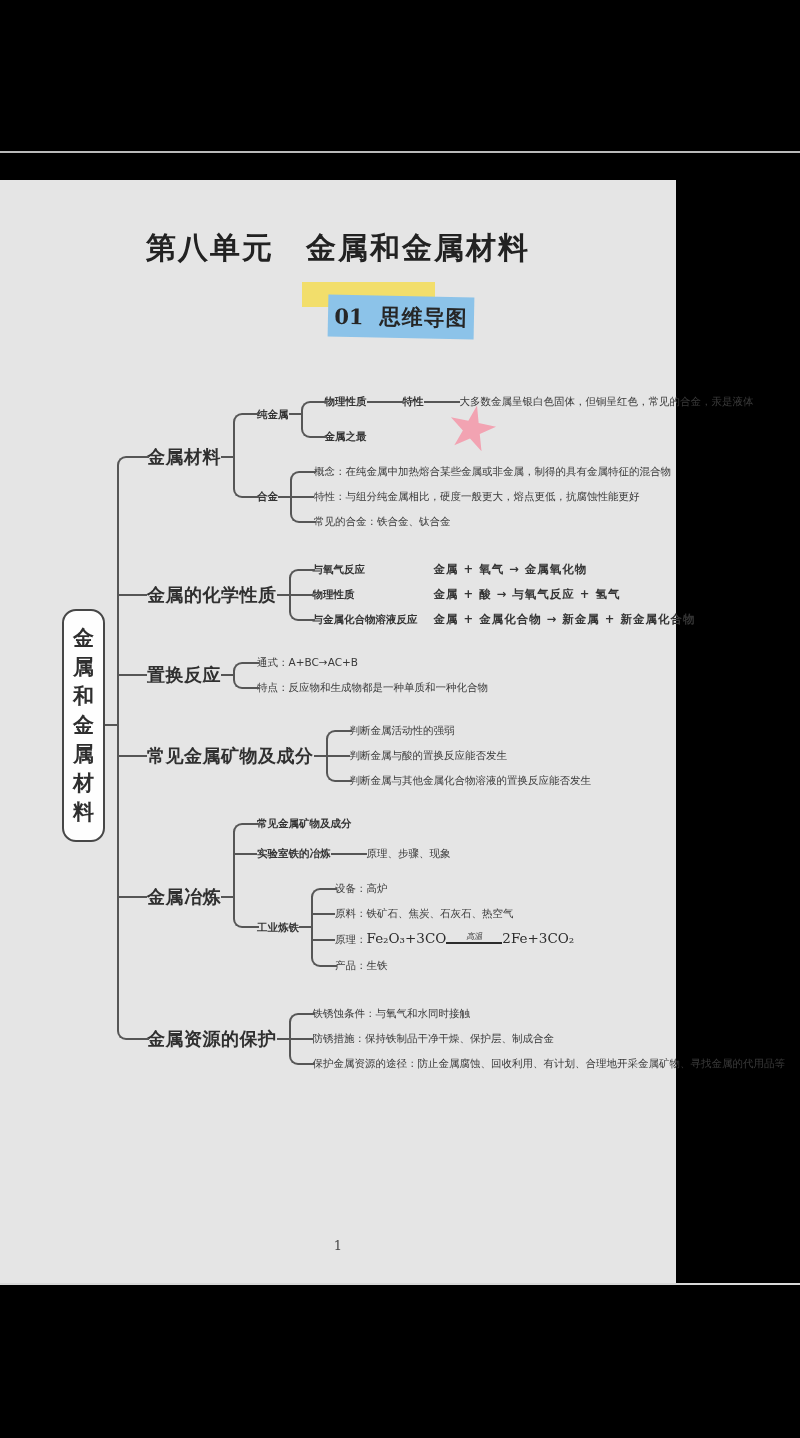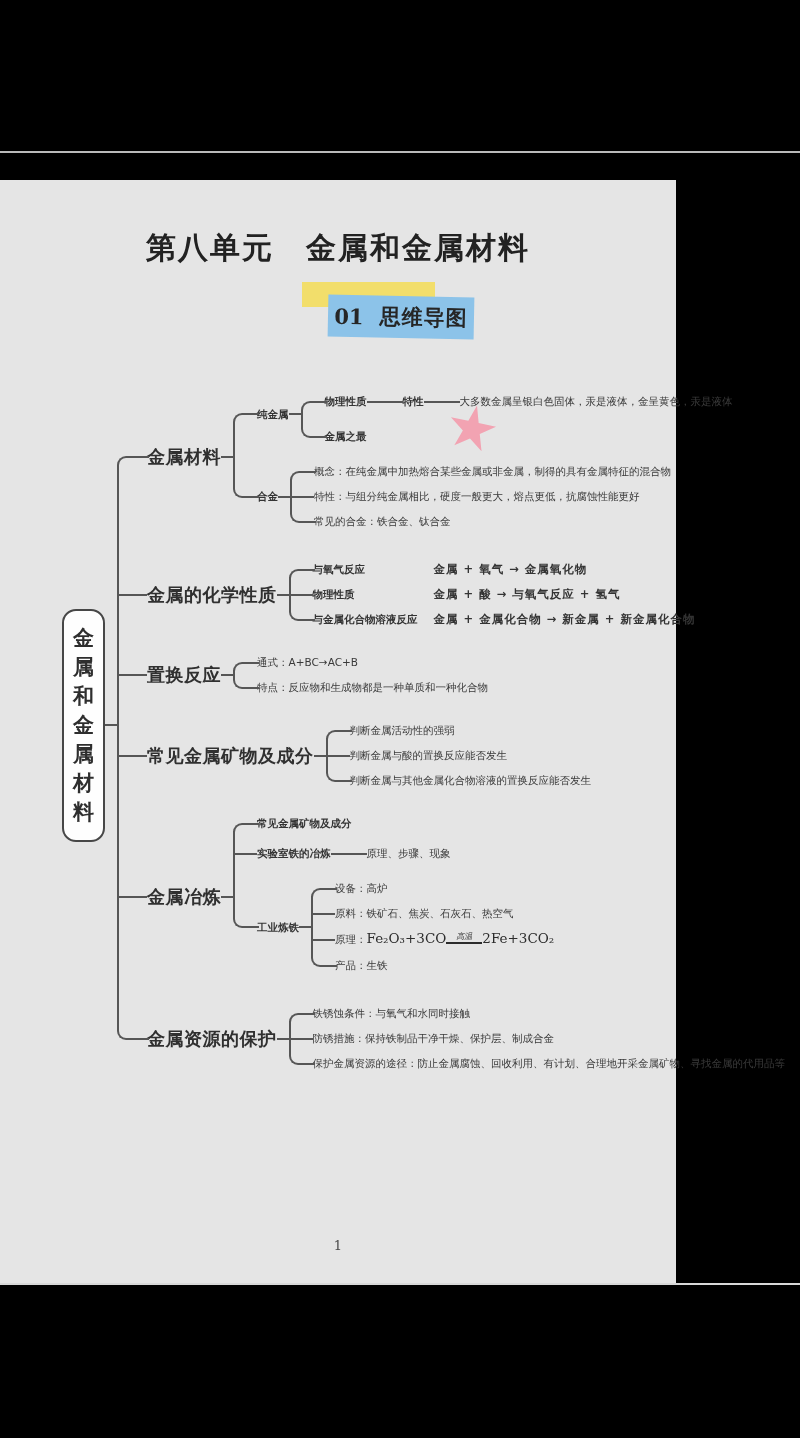--- a/index.html
+++ b/index.html
@@ -56,21 +56,21 @@
   li.tli:last-child::before{left:0;top:-10px;bottom:calc(50% - 1px);width:var(--pad);background:none;
     border-left:2px solid var(--line);border-bottom:2px solid var(--line);border-bottom-left-radius:9px;}
   li.tli:last-child::after{display:none;}
   
   li.tli:only-child::before{display:none;}
   li.tli:only-child::after{display:block;content:"";position:absolute;left:0;top:calc(50% - 1px);
     width:var(--pad);height:2px;background:var(--line);}
 
   .formula{font-family:"DejaVu Serif","Liberation Serif",serif;font-size:13.5px;color:#2c2c2c;white-space:nowrap;}
   .cond{display:inline-block;font-size:8px;line-height:1;color:#2c2c2c;border-bottom:2px solid #2c2c2c;
-    padding:0 10px 1px;position:relative;top:-4px;font-style:italic;}
+    padding:0 20px 1px;position:relative;top:-4px;font-style:italic;}
 
   .page-number{position:absolute;left:0;top:1058px;width:100%;text-align:center;
     font-family:"DejaVu Serif","Liberation Serif",serif;font-size:13px;color:#4a4a4a;}
 </style>
 </head>
 <body>
 
 <div class="screen">
   <div class="top-bar"></div>
 
@@ -113,21 +113,21 @@
                           <div class="nlabel b">物理性质</div>
                           <div class="stub"></div>
                           <ul class="children">
                             <li class="tli">
                               <div class="node">
                                 <div class="nlabel b">特性</div>
                                 <div class="stub"></div>
                                 <ul class="children">
                                   <li class="tli">
                                     <div class="node">
-                                      <div class="nlabel">大多数金属呈银白色固体，汞是液体，金呈黄色，汞是液体</div>
+                                      <div class="nlabel">大多数金属呈银白色固体，但铜呈红色，常见的合金，汞是液体</div>
                                     </div>
                                   </li>
                                 </ul>
                               </div>
                             </li>
                           </ul>
                         </div>
                       </li>
                       <li class="tli">
                         <div class="node">

